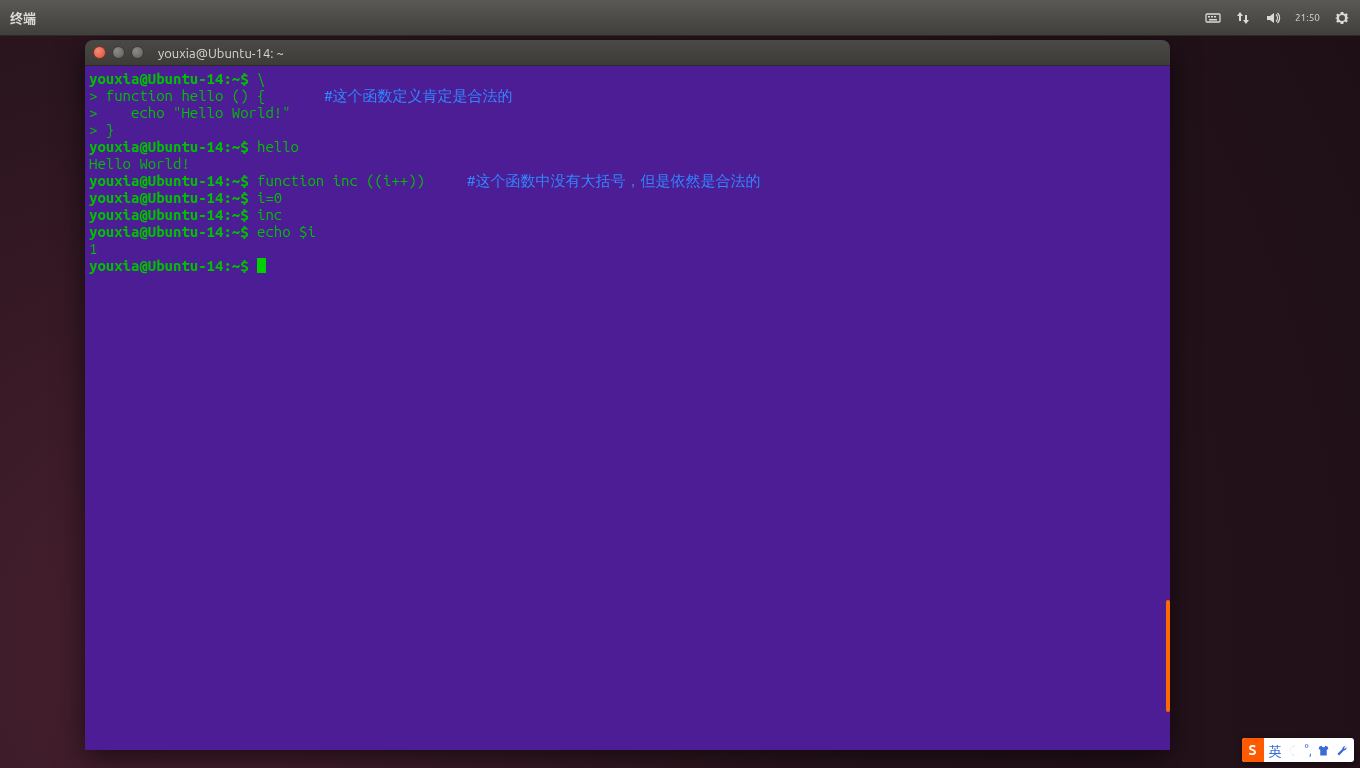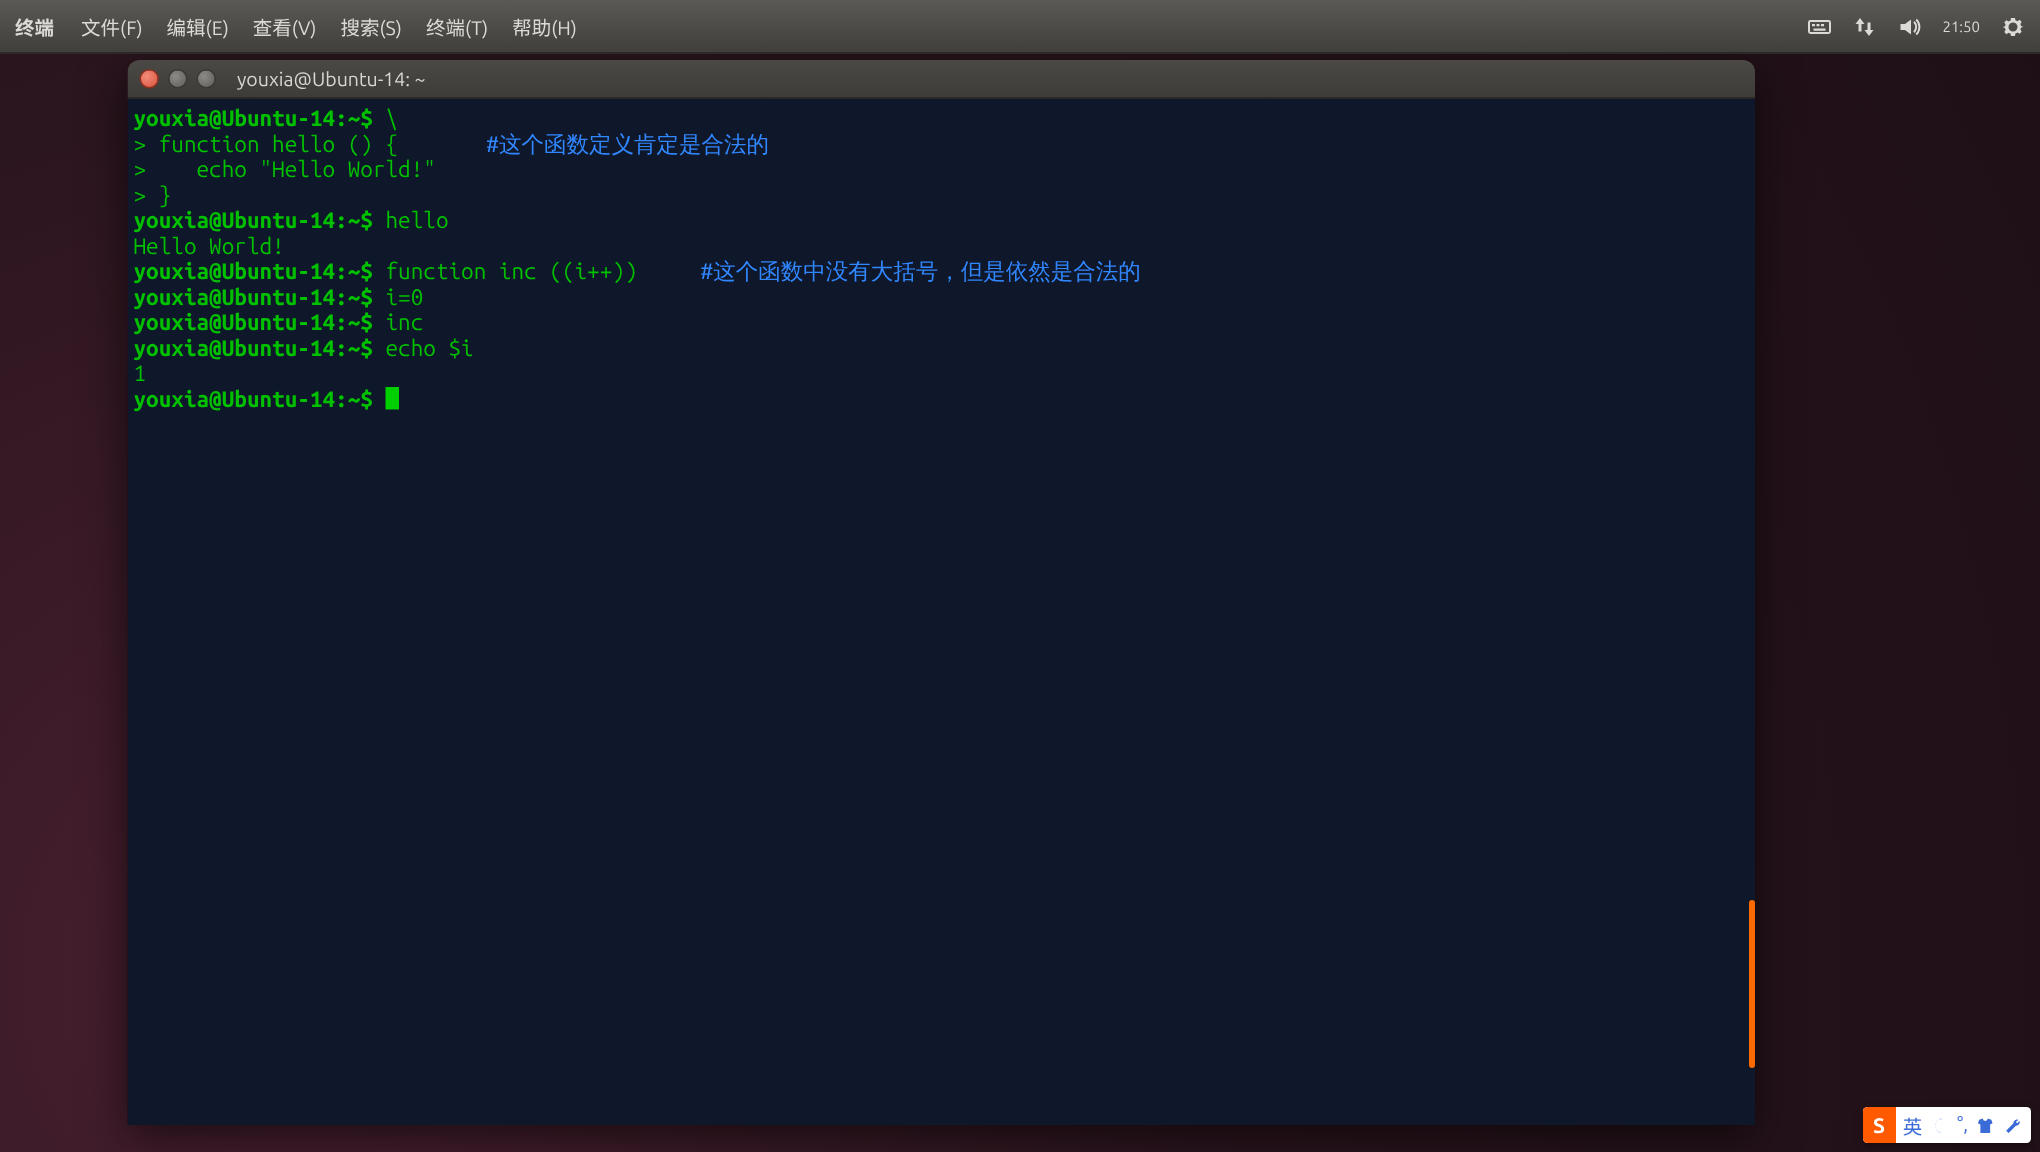--- a/index.html
+++ b/index.html
@@ -84,21 +84,21 @@
     background: #300a24;
     background: #2d0820;
     height: calc(100% - 26px);
     padding: 4px 4px;
     font-family: "Ubuntu Mono", "DejaVu Sans Mono", monospace;
     font-size: 15px;
     line-height: 17px;
     white-space: pre;
     overflow: hidden;
   }
-  .term-body { background:#0f172a; }
+  .term-body { background:#4c1d95; }
   .p-prompt { color:#26d42b; font-weight:bold; }
   .p-prompt { color:#00e000; }
   .p-prompt { color:#39ff14; }
   .p-prompt, .cmd, .out, .cont { color:#00d000; }
   .p-prompt, .cmd, .out, .cont { color:#00c000; }
   .p-prompt { font-weight:bold; }
   .comment { color:#4aa3ff; }
   .comment { color:#3087ff; }
   .cursor {
     display:inline-block;
@@ -145,28 +145,20 @@
     height:112px;
     background:#ff6a00;
     border-radius:2px;
   }
 </style>
 </head>
 <body>
 
 <div class="panel">
   <span class="app-label">终端</span>
-  <div class="menus">
-    <span>文件(F)</span>
-    <span>编辑(E)</span>
-    <span>查看(V)</span>
-    <span>搜索(S)</span>
-    <span>终端(T)</span>
-    <span>帮助(H)</span>
-  </div>
   <div class="tray">
     <span>
       <svg viewBox="0 0 16 16">
           <rect x="1" y="4" width="14" height="8" rx="1" fill="none" stroke="#dcdad5" stroke-width="1.3"></rect>
           <rect x="3" y="6" width="2" height="1.5"></rect>
           <rect x="6" y="6" width="2" height="1.5"></rect>
           <rect x="9" y="6" width="2" height="1.5"></rect>
           <rect x="4" y="9" width="8" height="1.5"></rect>
         </svg>
     </span>

